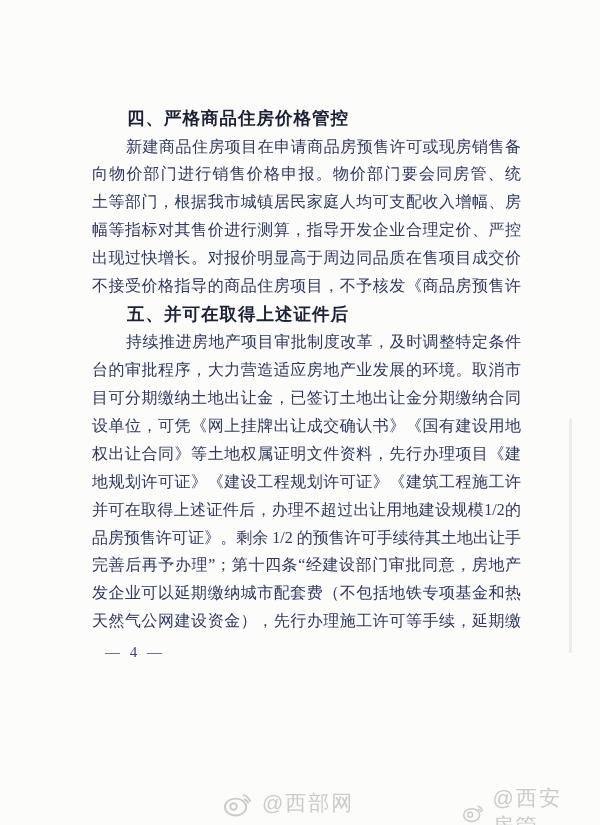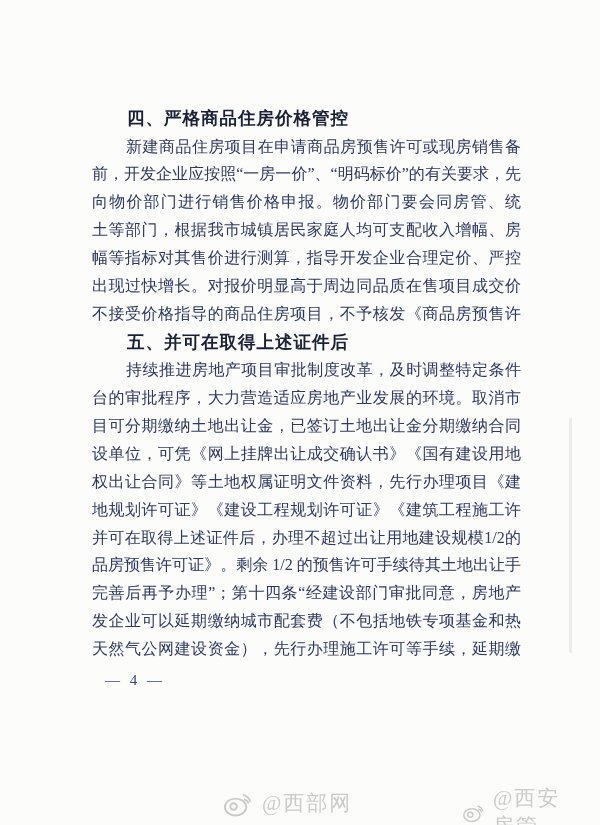--- a/index.html
+++ b/index.html
@@ -60,39 +60,38 @@
     background: #ebebea;
     border-radius: 2px;
   }
   .watermark {
     position: absolute;
     display: flex;
     align-items: center;
     gap: 6px;
     color: #cbcbcb;
     font-size: 21px;
-    font-family: Liberation Serif, serif;
+    font-family: Liberation Sans, sans-serif;
     letter-spacing: 2px;
     user-select: none;
   }
   .watermark .wicon { width: 34px; height: 30px; }
   .watermark .wicon svg { width: 100%; height: 100%; }
   #wm-left  { left: 222px; top: 788px; }
   #wm-right { left: 462px; top: 784px; }
 </style>
 </head>
 <body>
 
 <div class="page">
   <div class="doc">
 
     <h2 class="heading">四、严格商品住房价格管控</h2>
 
     <div class="ln first">新建商品住房项目在申请商品房预售许可或现房销售备案</div>
-    <div class="ln">前，开发企业应按照“一房一价”、“明码标价”的有关要求，先</div>
     <div class="ln">向物价部门进行销售价格申报。物价部门要会同房管、统计、国</div>
     <div class="ln">土等部门，根据我市城镇居民家庭人均可支配收入增幅、房价涨</div>
     <div class="ln">幅等指标对其售价进行测算，指导开发企业合理定价、严控房价</div>
     <div class="ln">出现过快增长。对报价明显高于周边同品质在售项目成交价格且</div>
     <div class="ln">不接受价格指导的商品住房项目，不予核发《商品房预售许可</div>
 
     <h2 class="heading">五、并可在取得上述证件后</h2>
 
     <div class="ln first">持续推进房地产项目审批制度改革，及时调整特定条件下出</div>
     <div class="ln">台的审批程序，大力营造适应房地产业发展的环境。取消市政发</div>

